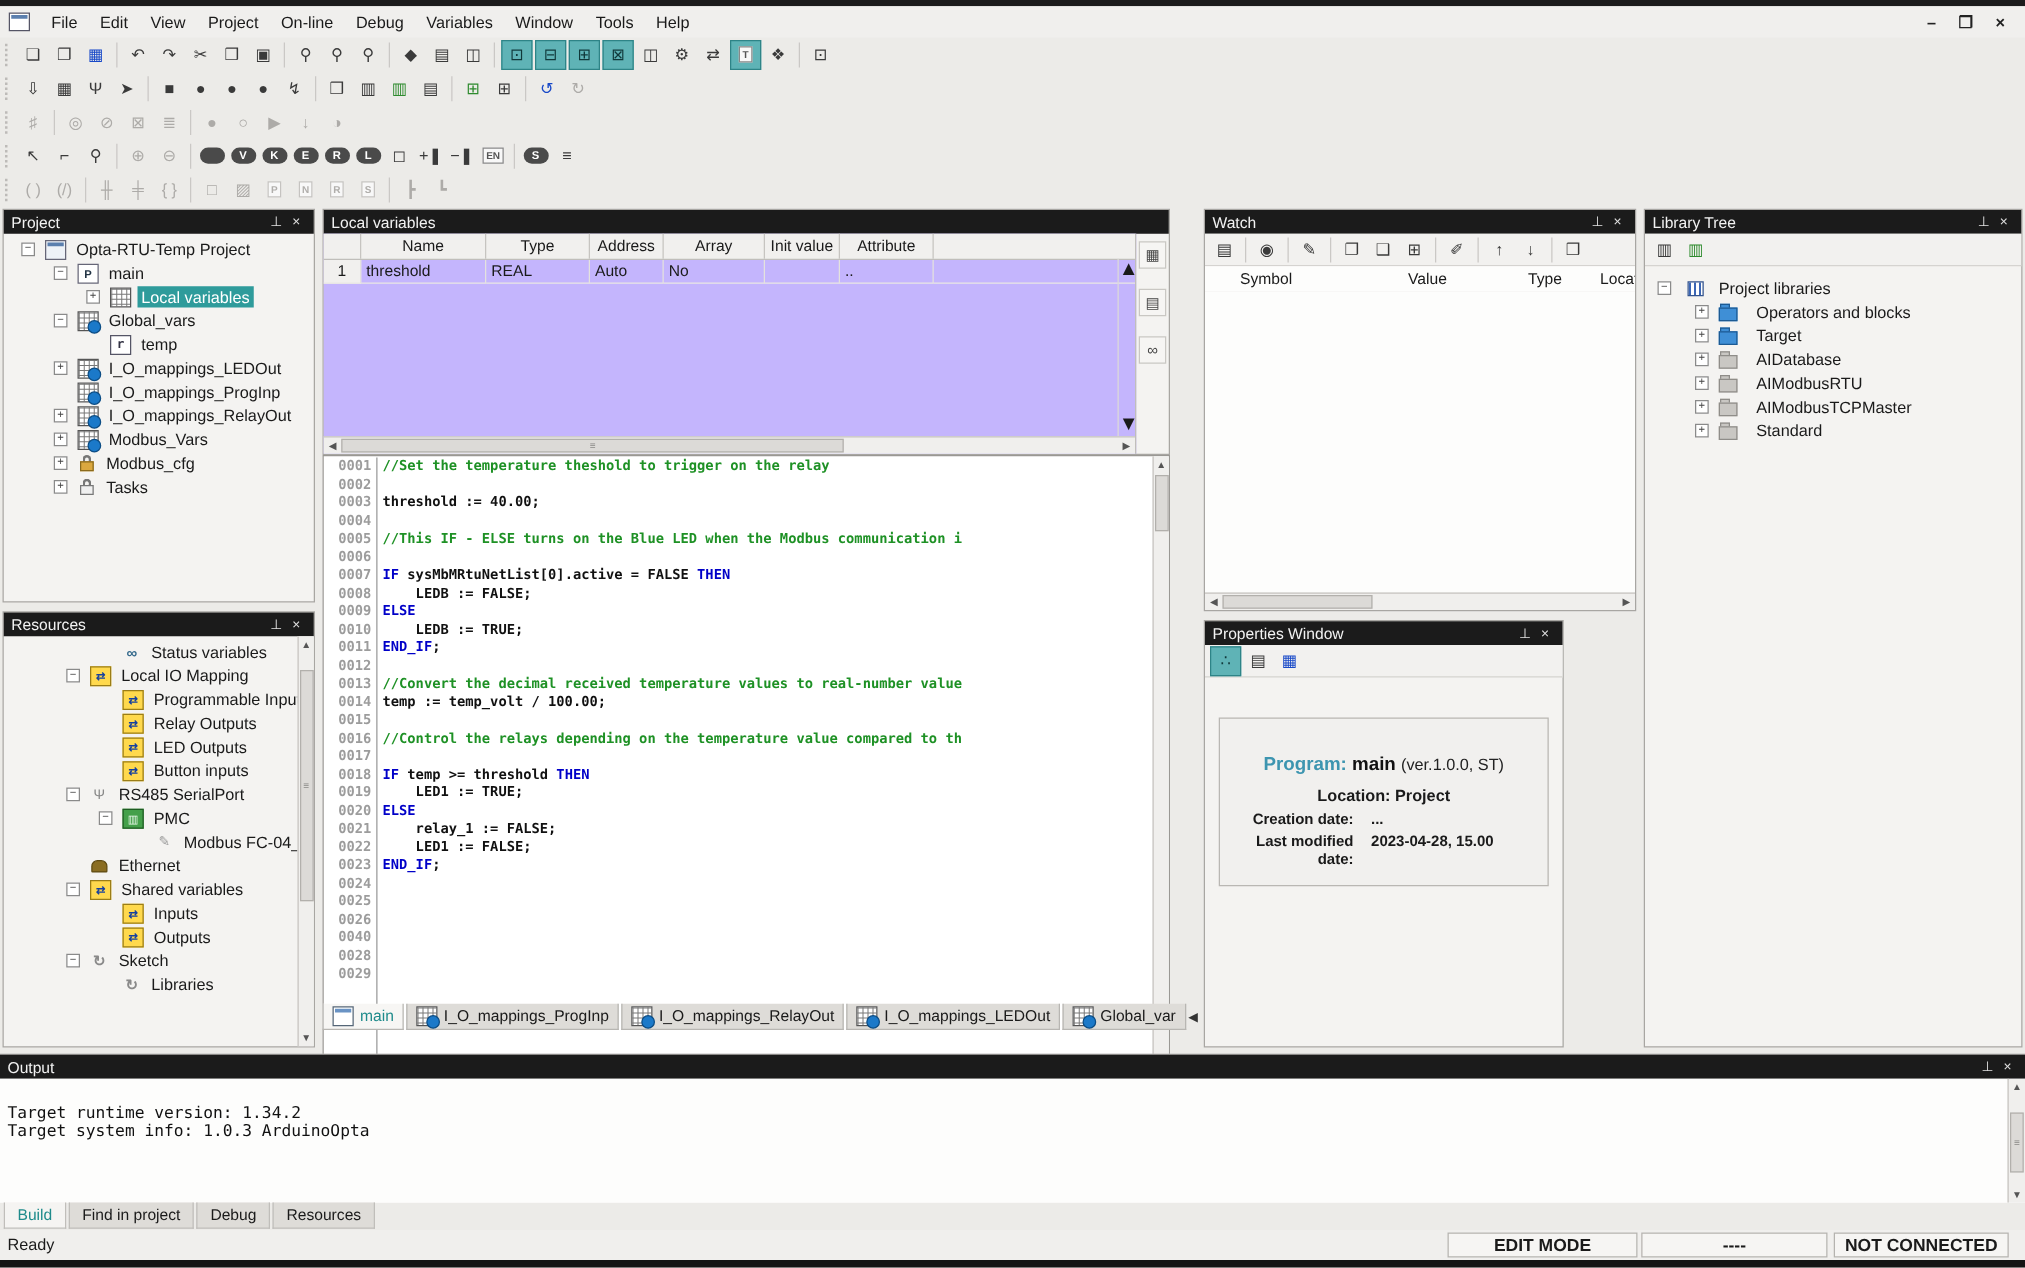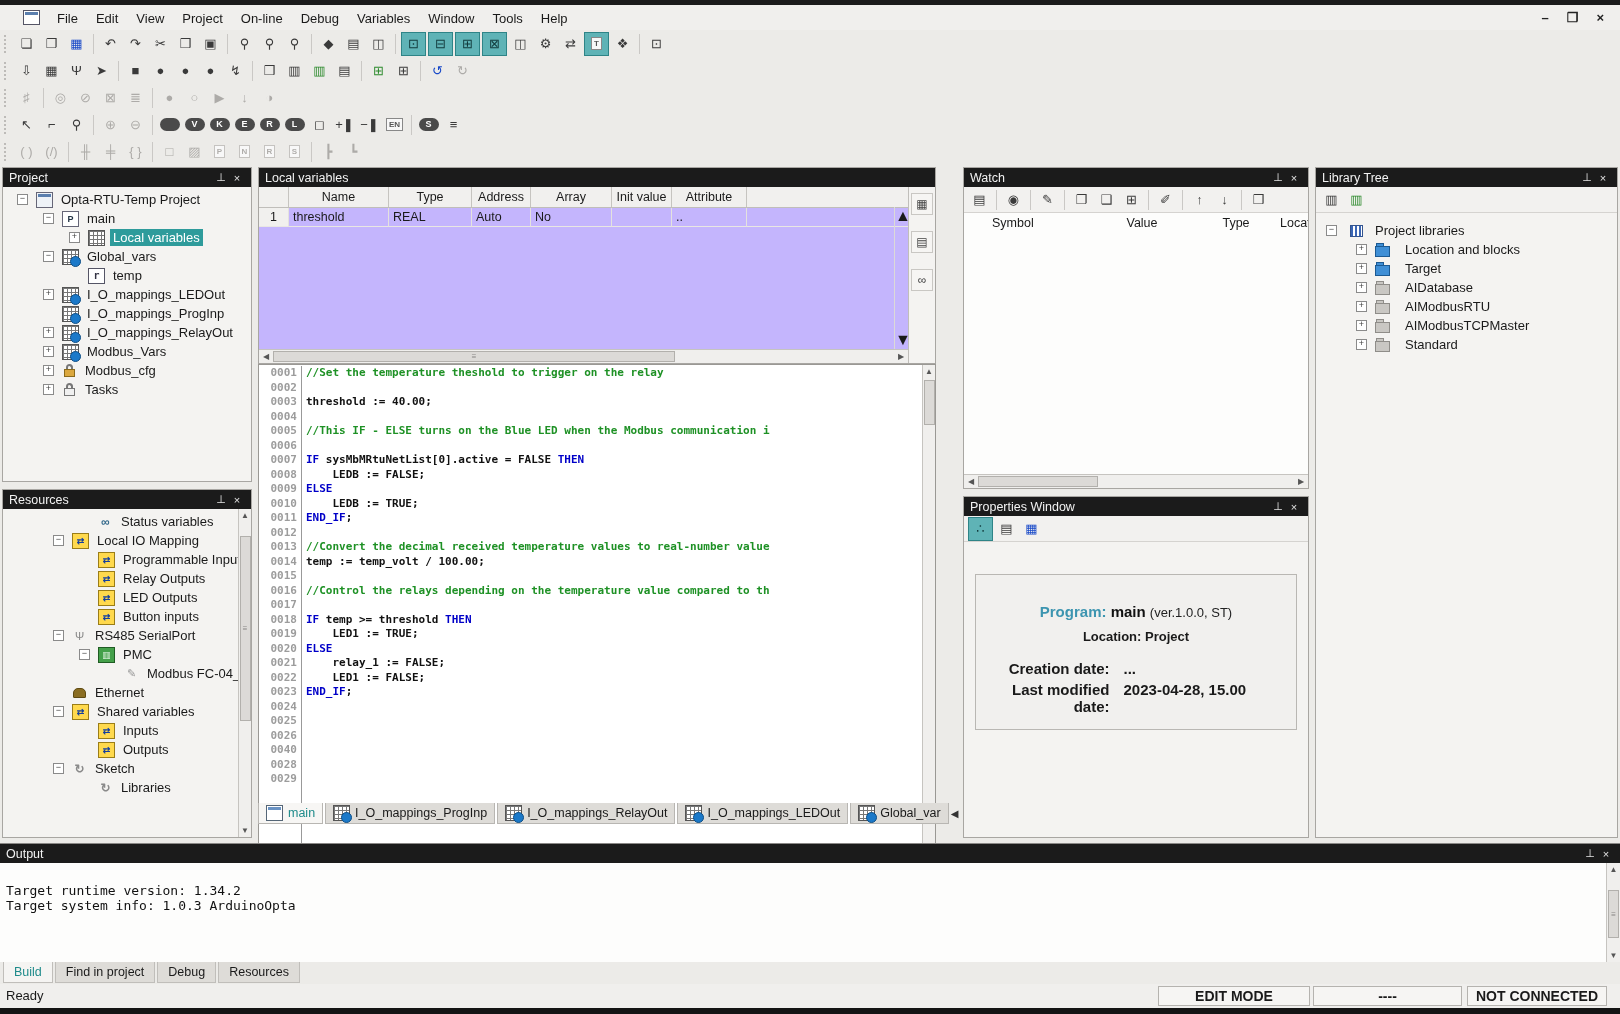--- a/index.html
+++ b/index.html
@@ -1,20 +1,20 @@
 <!DOCTYPE html>
 <html><head>
 <meta charset="utf-8">
 <style>
   html,body{margin:0;padding:0;}
   body{width:1620px;height:1014px;overflow:hidden;background:#ecebe8;
        font-family:"Liberation Sans",sans-serif;position:relative;color:#1a1a1a;}
   
   #top-strip{position:absolute;top:0;left:0;right:0;height:5px;background:#1b1b1b;}
-  #menubar{position:absolute;top:5px;left:0;right:0;height:25px;background:#f0efed;display:flex;align-items:center;padding-left:16px;}
+  #menubar{position:absolute;top:5px;left:0;right:0;height:25px;background:#f0efed;display:flex;align-items:center;}
   #app-icon{width:15px;height:13px;margin:0 8px 0 7px;border:1px solid #556;background:#fff;position:relative;flex:none;}
   #app-icon::before{content:"";position:absolute;top:1px;left:1px;right:1px;height:3px;background:#5b7fae;}
   .menu-item{padding:3px 9px;font-size:13px;}
   #win-controls{margin-left:auto;display:flex;gap:18px;padding-right:16px;font-size:13px;color:#222;font-weight:bold;}
   
   #toolbars{position:absolute;top:30px;left:0;right:0;height:136px;}
   .tbrow{height:27px;display:flex;align-items:center;padding-left:2px;}
   .grip{width:4px;height:18px;border-left:2px dotted #bdbbb8;margin:0 4px 0 2px;flex:none;}
   .tsep{width:1px;height:20px;background:#cac8c5;margin:0 4px;flex:none;}
   .tbtn{width:23px;height:22px;display:flex;align-items:center;justify-content:center;
@@ -100,28 +100,28 @@
         border-top:none;height:21px;box-sizing:border-box;margin-right:2px;white-space:nowrap;}
   .etab.active{background:#f7f6f4;color:#1f8b8b;}
   .etab-controls{margin-left:auto;display:flex;gap:7px;font-size:10px;color:#333;padding-top:5px;padding-right:4px;}
   
   #watch-panel{left:963px;top:167px;width:346px;height:322px;}
   .wtools{height:25px;display:flex;align-items:center;background:#f2f1ef;border-bottom:1px solid #d5d3d0;padding-left:3px;}
   .w-head{display:flex;height:20px;font-size:12.5px;background:#fdfdfc;border-bottom:1px solid #e2e0dc;align-items:center;}
   .wc0{width:128px;padding-left:28px;box-sizing:border-box;} .wc1{width:100px;text-align:center;} .wc2{width:88px;text-align:center;} .wc3{flex:1;overflow:hidden;white-space:nowrap;}
   .w-body{position:absolute;top:65px;left:0;right:0;bottom:14px;background:#fdfdfc;}
   
-  #properties-panel{left:963px;top:496px;width:346px;height:342px;}
+  #properties-panel{left:963px;top:496px;width:288px;height:342px;}
   .prop-card{margin:32px 11px 0 11px;border:1px solid #b9b7b3;background:#f1f0ee;padding:28px 4px 14px 4px;}
   .prop-line1{text-align:center;font-size:15px;}
   .prop-line1 .pg{color:#3d95b0;font-weight:bold;}
   .prop-line1 .nm{font-weight:bold;color:#111;}
   .prop-line1 .mt{font-size:13px;color:#222;}
   .prop-line2{text-align:center;font-size:13px;font-weight:bold;margin-top:9px;}
-  .prop-grid{margin-top:16px;font-size:15px;font-weight:bold;}
+  .prop-grid{margin-top:4px;font-size:12px;font-weight:bold;}
   .prop-grid .row{display:flex;margin-top:4px;}
   .prop-grid .lab{width:46%;text-align:right;padding-right:14px;box-sizing:border-box;}
   
   #library-panel{left:1315px;top:167px;width:303px;height:671px;}
   
   #output-panel{position:absolute;left:0;top:843px;width:1620px;height:119px;background:#fff;border-top:1px solid #8a8886;box-sizing:border-box;}
   #output-body{position:absolute;top:19px;left:0;right:14px;bottom:0;background:#fdfdfc;padding:21px 0 0 6px;box-sizing:border-box;}
   .oline{font:13px "DejaVu Sans Mono",monospace;line-height:14.5px;white-space:pre;color:#111;}
   #output-panel .vsb{top:19px;}
   
@@ -683,21 +683,21 @@
     </div>
   <div class="tree" id="library-tree" style="padding-top:8px;">
       <div class="trow" style="padding-left: 10px;">
         <span class="exp">−</span>
         <span class="ti i-books wide"></span>
         <span class="tlabel">Project libraries</span>
       </div>
       <div class="trow" style="padding-left: 40px;">
         <span class="exp">+</span>
         <span class="ti i-folderb wide"></span>
-        <span class="tlabel">Location and blocks</span>
+        <span class="tlabel">Operators and blocks</span>
       </div>
       <div class="trow" style="padding-left: 40px;">
         <span class="exp">+</span>
         <span class="ti i-folderb wide"></span>
         <span class="tlabel">Target</span>
       </div>
       <div class="trow" style="padding-left: 40px;">
         <span class="exp">+</span>
         <span class="ti i-folderg wide"></span>
         <span class="tlabel">AIDatabase</span>

